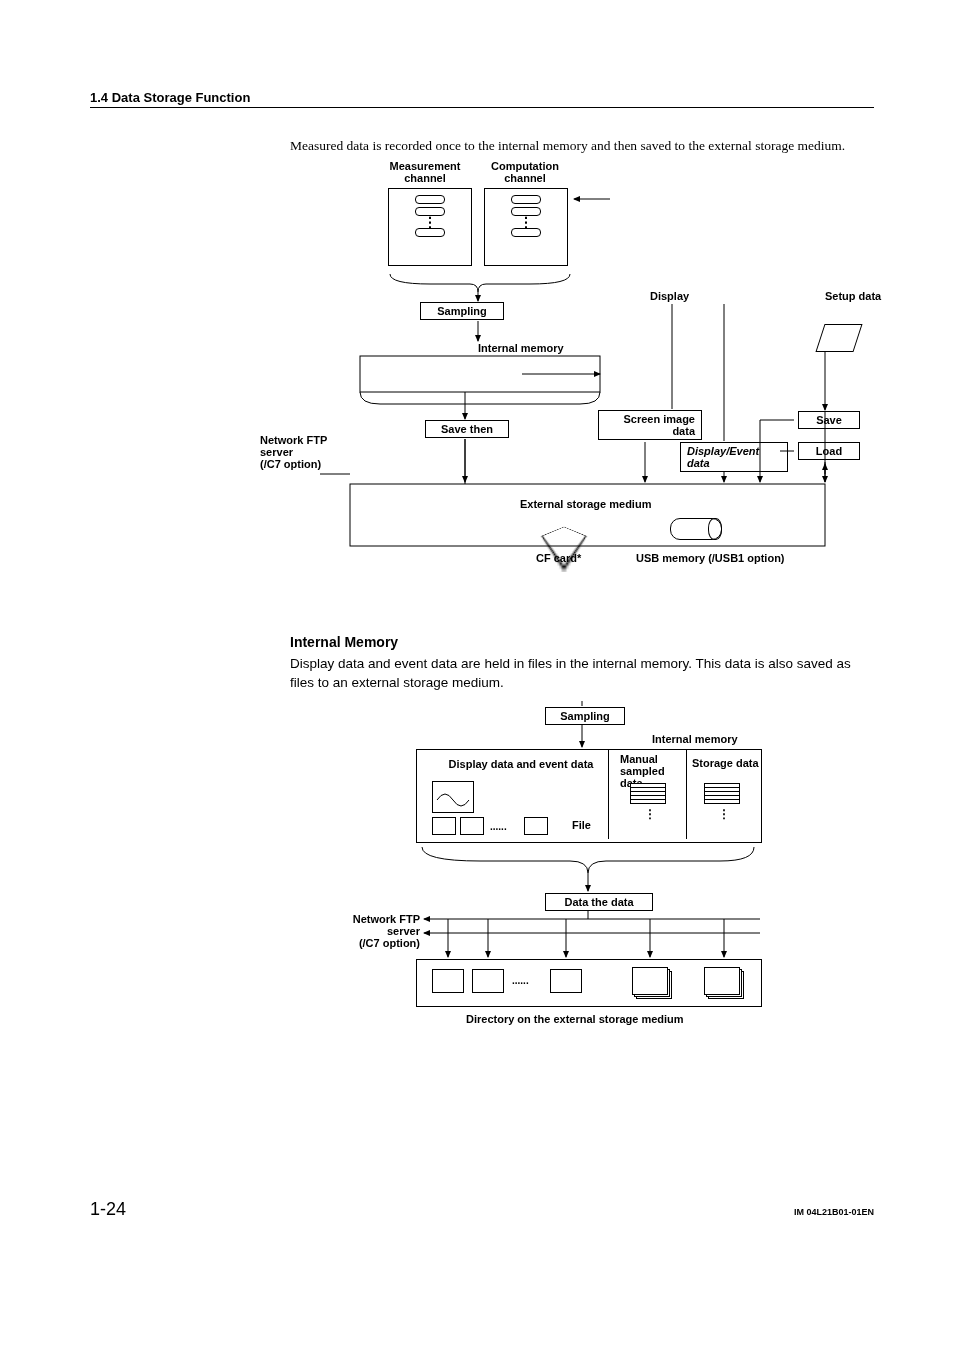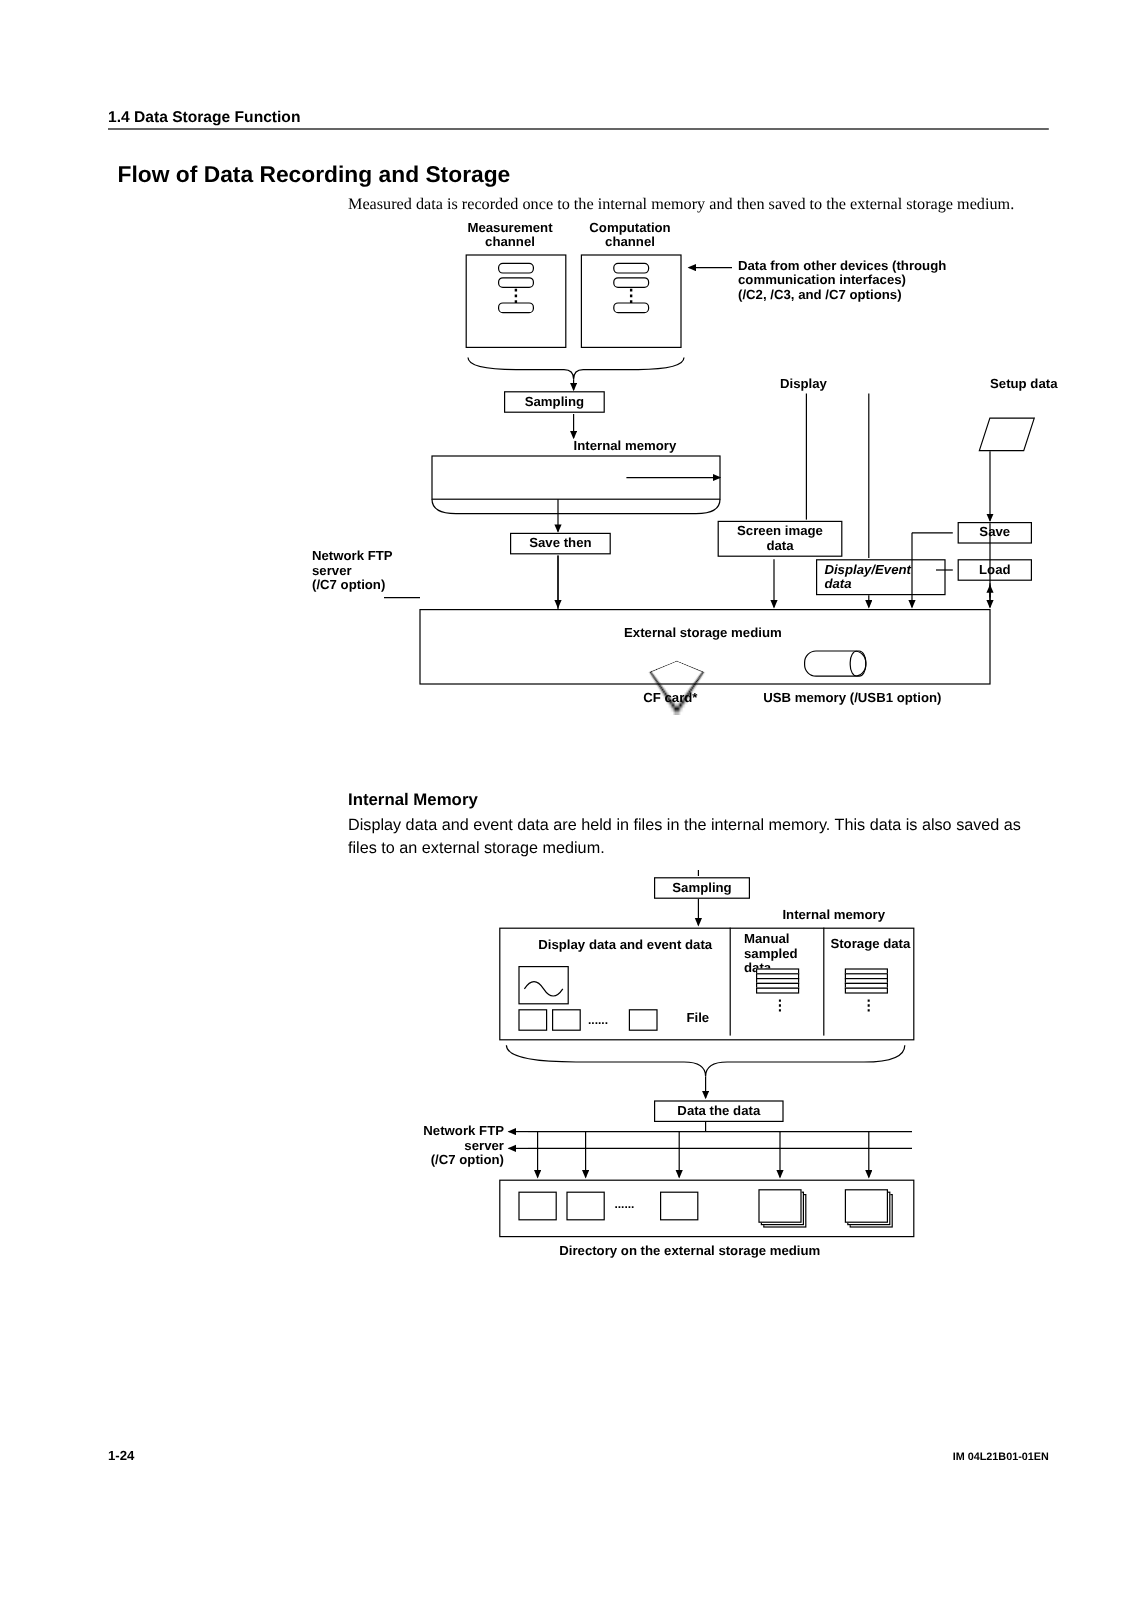--- a/index.html
+++ b/index.html
@@ -66,70 +66,68 @@
   .bodytext { font-size:13.5px; margin-left:200px; line-height:1.45; margin-top:4px; margin-bottom:8px; }
   .diag2 {
     position:relative; width:520px; height:330px; margin-left:250px;
     font-size:11px; font-weight:bold;
   }
   .footnote { font-size:11px; font-weight:bold; margin-left:220px; margin-top:10px; }
   .page-footer {
     position:absolute; bottom:130px; left:90px; right:80px;
     display:flex; justify-content:space-between; align-items:baseline;
   }
-  .pgnum { font-weight:bold; font-size:11px; }
+  .pgnum { font-weight:normal; font-size:18px; }
   .docid { font-weight:bold; font-size:9px; }
 
   .big-rect { position:absolute; border:1px solid #000; }
   .small-rect { position:absolute; border:1px solid #000; width:30px; height:22px; }
   .stack { position:absolute; }
   .stack div { border:1px solid #000; width:34px; height:3px; margin-bottom:-1px; background:#fff; }
   .stack3d { position:absolute; }
   .stack3d .sheet { border:1px solid #000; width:34px; height:26px; background:#fff; position:absolute; }
 </style>
 </head>
 <body>
 
 <div class="page">
   <div class="section-header">1.4  Data Storage Function</div>
-  <div class="main-heading">Flow of Data Recording and Storage</div>
   <div class="intro">Measured data is recorded once to the internal memory and then saved to the external storage medium.</div>
 
   <div class="diag1">
 
     <div class="ch-label" style="left:55px; top:-4px; width:100px;">Measurement<br>channel</div>
     <div class="ch-label" style="left:155px; top:-4px; width:100px;">Computation<br>channel</div>
 
     <div class="ch-box" style="left:68px; top:24px;">
       <div class="pill"></div>
         <div class="pill"></div>
         <div style="font-size:14px;line-height:6px;">⋮</div>
         <div class="pill" style="margin-top:3px;"></div>
     </div>
     <div class="ch-box" style="left:164px; top:24px;">
       <div class="pill"></div>
         <div class="pill"></div>
         <div style="font-size:14px;line-height:6px;">⋮</div>
         <div class="pill" style="margin-top:3px;"></div>
     </div>
 
-    <div class="txt" style="left:295px; top:28px; width:250px; font-weight:bold;">Data from other devices (through<br>communication interfaces)<br>(/C2, /C3, and /C7 options)</div>
 
     <div class="txt" style="left:330px; top:126px;">Display</div>
     <div class="txt" style="left:505px; top:126px;">Setup data</div>
 
     <div class="box" style="left:100px; top:138px; width:70px;">Sampling</div>
     <div class="txt" style="left:158px; top:178px;">Internal memory</div>
 
     <div style="position:absolute; left:500px; top:160px;">
         <div class="parallelogram"></div>
       </div>
 
     <div class="box" style="left:105px; top:256px; width:70px;">Save then</div>
-    <div class="box" style="left:278px; top:246px; width:90px; text-align:center;">Screen image<br>data</div>
+    <div class="box" style="left:278px; top:246px; width:90px; text-align:right;">Screen image<br>data</div>
     <div class="box" style="left:360px; top:278px; width:94px; text-align:left;font-style:italic;">Display/Event<br>data</div>
     <div class="box" style="left:478px; top:247px; width:48px;">Save</div>
     <div class="box" style="left:478px; top:278px; width:48px;">Load</div>
 
     <div class="txt" style="left:-60px; top:270px; width:90px; text-align:left;">Network FTP<br>server<br>(/C7 option)</div>
 
     <div class="txt" style="left:200px; top:334px;">External storage medium</div>
 
     <div style="position:absolute; left:228px; top:356px; transform:perspective(30px) rotateX(50deg);">
       <div style="width:30px;height:30px;border:1px solid #000;transform:rotate(45deg);"></div>

